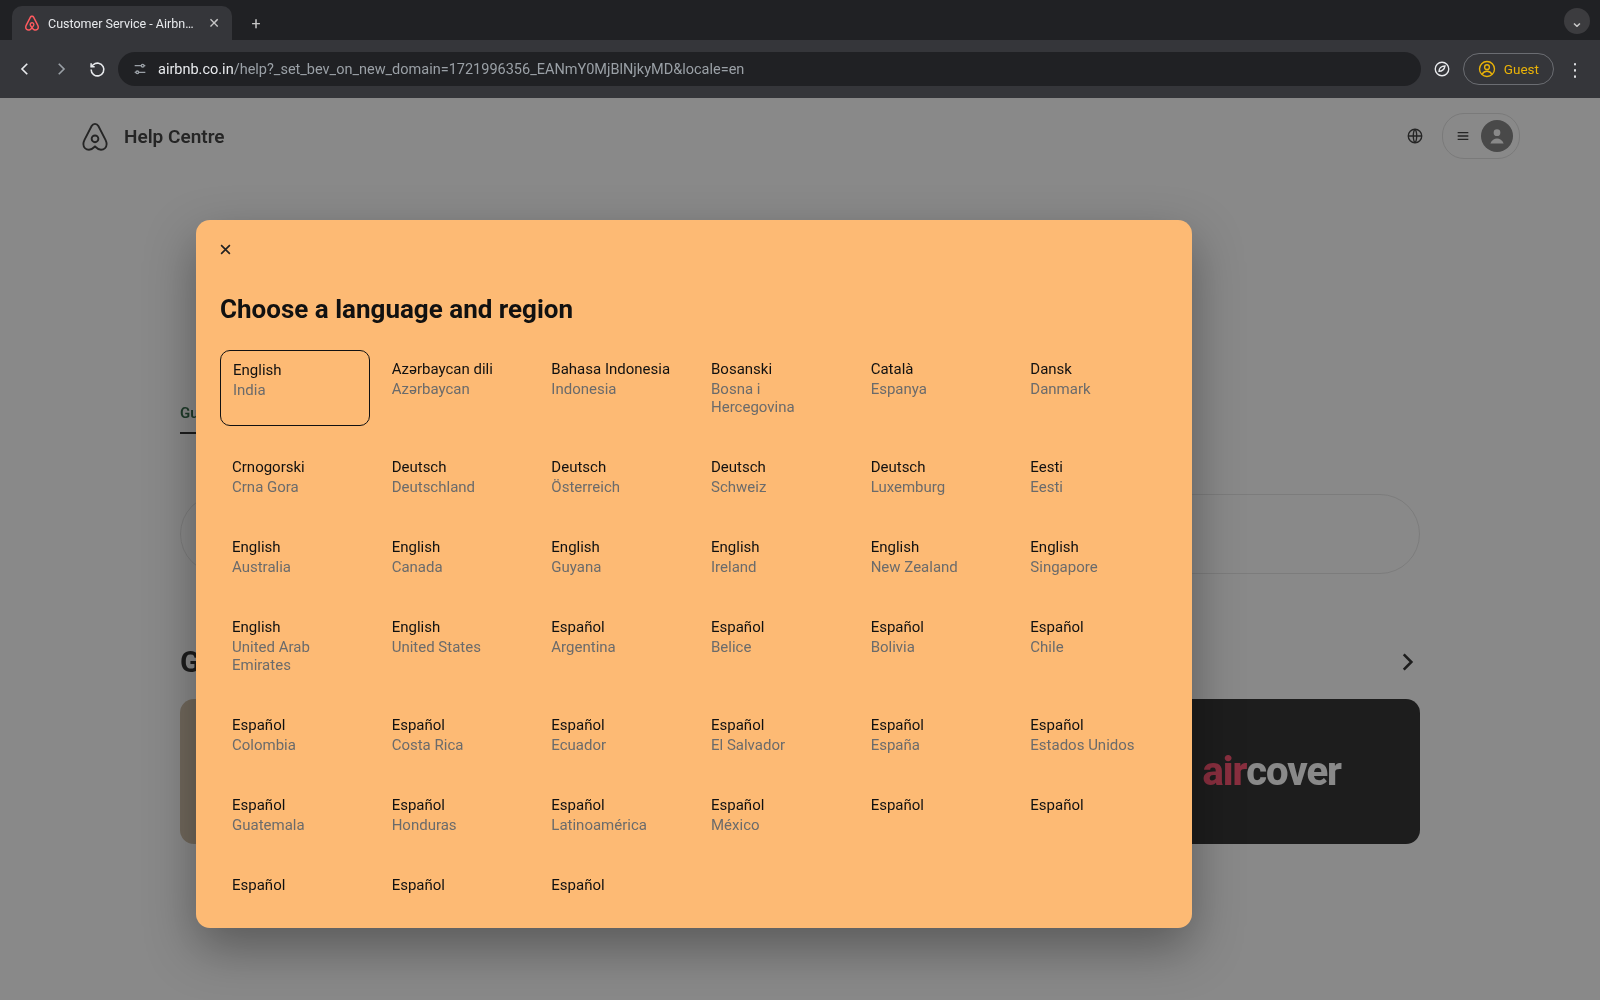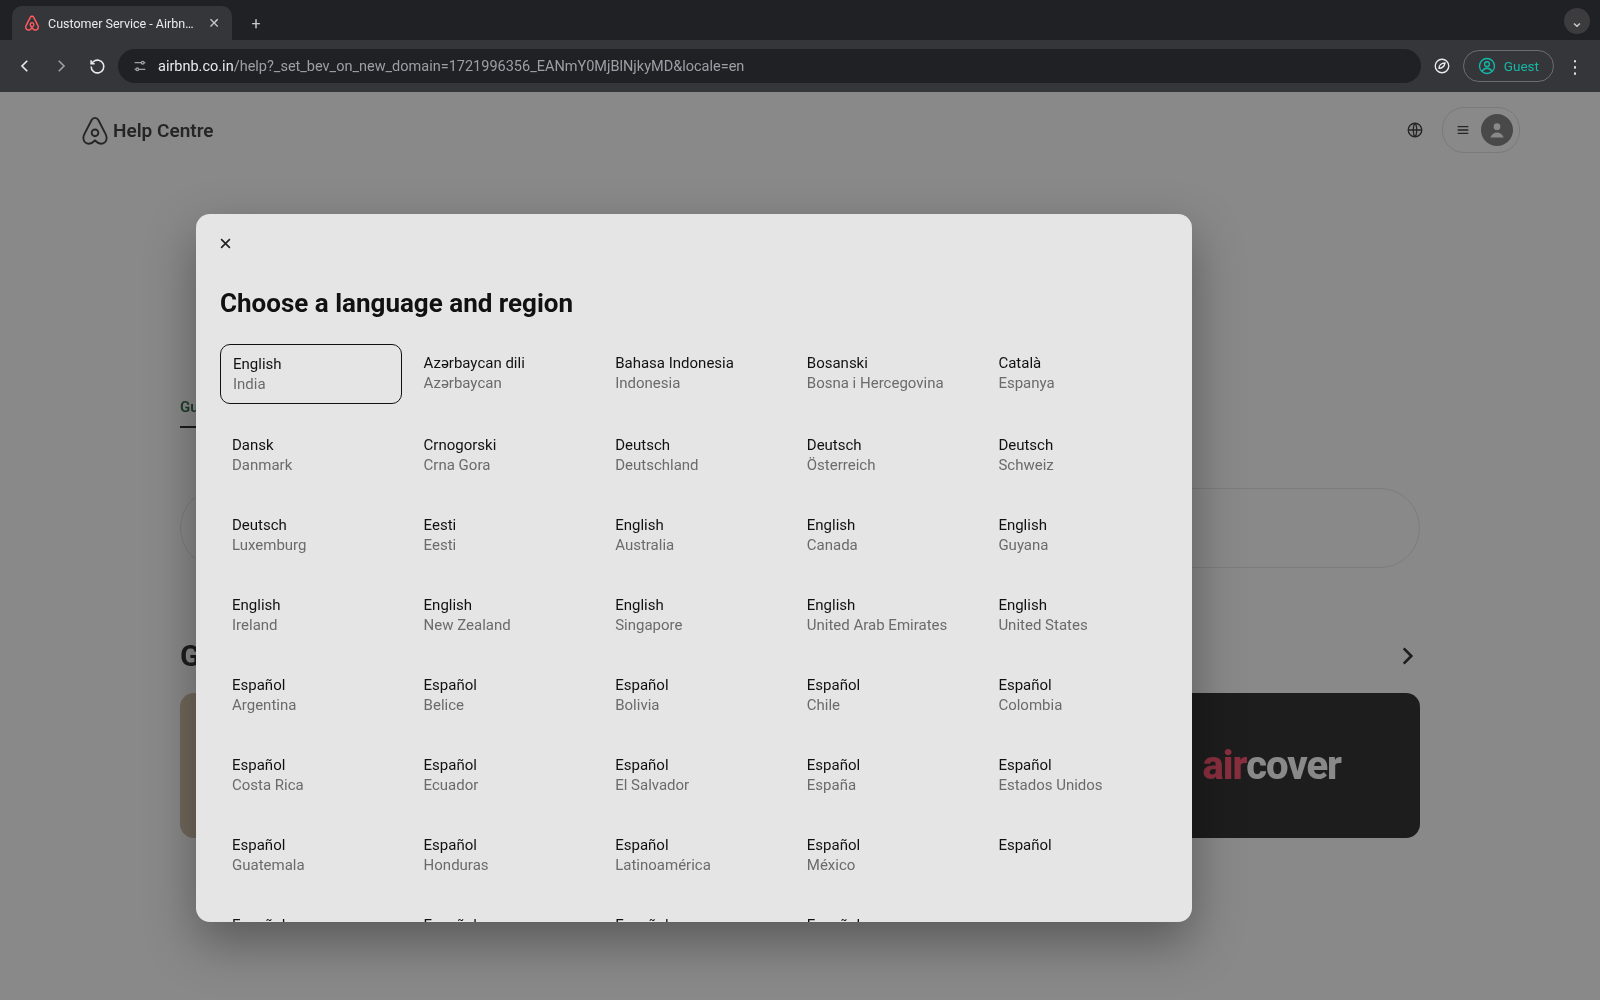--- a/index.html
+++ b/index.html
@@ -11,34 +11,34 @@
   .chrome{width:1600px;height:1000px;display:flex;flex-direction:column}
   .tabstrip{height:40px;background:#202124;display:flex;align-items:flex-end;padding-left:12px}
   .tab{display:flex;align-items:center;gap:8px;height:34px;padding:0 12px;background:#35363a;color:#e8eaed;
        border-top-left-radius:10px;border-top-right-radius:10px;font-size:12.5px;max-width:220px}
   .tab .favicon{width:16px;height:16px;color:#ff5a5f}
   .tab .title{white-space:nowrap;overflow:hidden;text-overflow:ellipsis;flex:1}
   .tab .close{color:#c7c7c7;font-size:14px;line-height:1}
   .newtab{width:28px;height:28px;margin-left:10px;margin-bottom:3px;display:flex;align-items:center;justify-content:center;color:#c7c7c7;border-radius:50%}
   .chrome-menu-chevron{margin-left:auto;margin-right:10px;width:26px;height:26px;border-radius:50%;background:#3c3c3f;color:#c7c7c7;display:flex;align-items:center;justify-content:center;margin-bottom:6px}
 
-  .toolbar{height:52px;background:#35363a;display:flex;align-items:center;gap:6px;padding:0 10px}
+  .toolbar{height:58px;background:#35363a;display:flex;align-items:center;gap:6px;padding:0 10px}
   .tbtn{width:30px;height:30px;display:flex;align-items:center;justify-content:center;color:#9aa0a6;border-radius:50%}
   .tbtn.enabled{color:#e8eaed}
   .omnibox{flex:1;height:34px;background:#202124;border-radius:17px;display:flex;align-items:center;padding:0 14px;gap:10px;color:#e8eaed;font-size:14.5px}
   .omnibox .tune{color:#9aa0a6}
   .omnibox .host{color:#e8eaed}
   .omnibox .path{color:#9aa0a6}
-  .guest-chip{height:32px;border:1px solid #6b6d72;border-radius:16px;display:flex;align-items:center;gap:8px;padding:0 14px;color:#14b8a6;font-size:13.5px}
+  .guest-chip{height:32px;border:1px solid #6b6d72;border-radius:16px;display:flex;align-items:center;gap:8px;padding:0 14px;color:#eab308;font-size:13.5px}
 
   
   .viewport{flex:1;position:relative;background:#fff;overflow:hidden}
   .page{position:absolute;inset:0}
   .page-header{height:76px;display:flex;align-items:center;justify-content:space-between;padding:0 80px}
-  .brand{display:flex;align-items:center;gap:3px}
+  .brand{display:flex;align-items:center;gap:14px}
   .brand .logo{color:#222}
   .brand-title{font-size:19px;font-weight:600;color:#222}
   .header-right{display:flex;align-items:center;gap:18px}
   .globe{color:#222}
   .user-menu{display:flex;align-items:center;gap:10px;border:1px solid #ddd;border-radius:22px;padding:6px 6px 6px 12px}
   .avatar{width:32px;height:32px;border-radius:50%;background:#717171;display:flex;align-items:center;justify-content:center;color:#fff}
 
   .page-body{padding:0 180px}
   .tabsrow{display:flex;gap:26px;margin-top:230px;font-size:15px;color:#666}
   .tabsrow .tabitem{padding-bottom:10px}
@@ -47,24 +47,24 @@
   .guides-heading{margin-top:70px;font-size:30px;font-weight:700;color:#111;display:flex;align-items:center;justify-content:space-between}
   .cards{display:flex;gap:18px;margin-top:20px}
   .card{flex:1;height:145px;border-radius:14px;background:#c9b79b}
   .card.c2{background:#8a6b4a}
   .card.c3{background:#7fa69a}
   .card.c4{background:#111;color:#fff;display:flex;align-items:center;justify-content:center;font-size:40px;font-weight:800;letter-spacing:-1px}
   .card.c4 span.cov{color:#ff385c}
 
   
   .overlay{position:absolute;inset:0;background:rgba(40,40,40,.55)}
-  .modal{position:absolute;left:196px;top:122px;width:996px;height:708px;background:#e5e5e5;border-radius:14px;box-shadow:0 20px 50px rgba(0,0,0,.35);overflow:hidden;display:flex;flex-direction:column}
+  .modal{position:absolute;left:196px;top:122px;width:996px;height:708px;background:#fdba74;border-radius:14px;box-shadow:0 20px 50px rgba(0,0,0,.35);overflow:hidden;display:flex;flex-direction:column}
   .modal-close{position:absolute;left:22px;top:22px;color:#222;cursor:pointer}
   .modal-title{font-size:26px;font-weight:700;color:#111;padding:74px 24px 26px 24px}
-  .lang-grid{flex:1;overflow-y:auto;padding:0 24px 24px 24px;display:grid;grid-template-columns:repeat(5,1fr);column-gap:10px;row-gap:22px;align-content:start}
+  .lang-grid{flex:1;overflow-y:auto;padding:0 24px 24px 24px;display:grid;grid-template-columns:repeat(6,1fr);column-gap:10px;row-gap:22px;align-content:start}
   .lang-item{padding:10px 12px;border-radius:10px;cursor:pointer}
   .lang-item.selected{border:1.5px solid #111}
   .lang-item .lang{font-size:15px;color:#111}
   .lang-item .region{font-size:15px;color:#6b6b6b;margin-top:2px}
 
   
   ::-webkit-scrollbar{width:0;height:0}
 </style>
 </head>
 <body>

